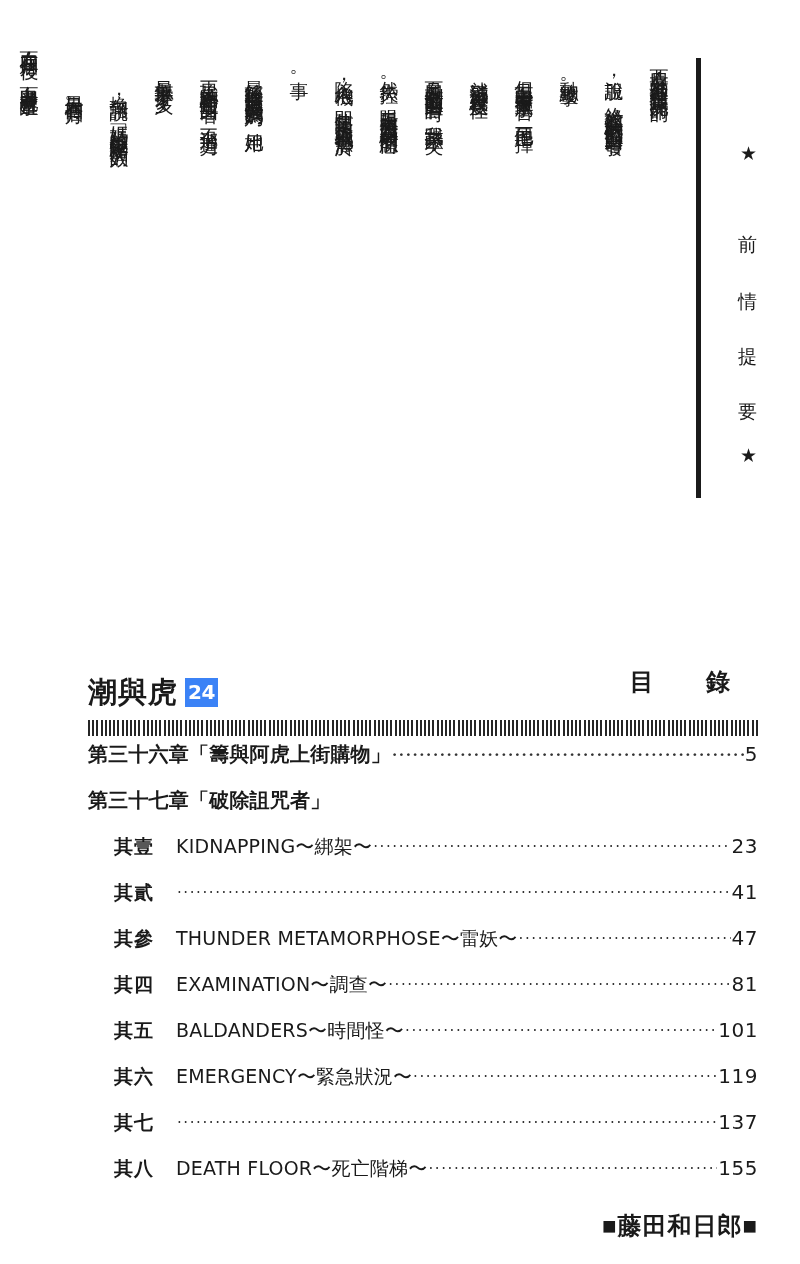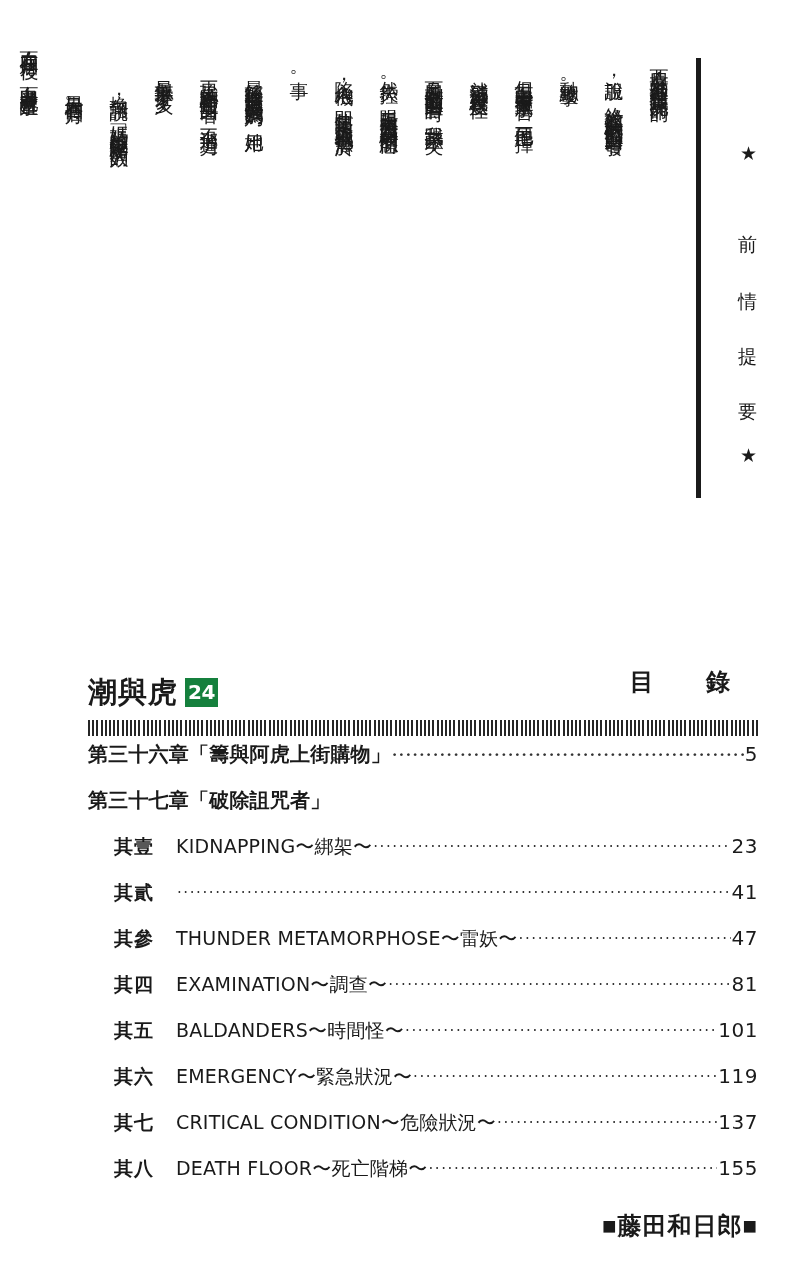--- a/index.html
+++ b/index.html
@@ -86,21 +86,21 @@
     align-items:center;
     gap:3px;
     font-family:"DejaVu Serif","Liberation Serif",serif;
     font-weight:bold;
     font-size:29px;
     letter-spacing:1px;
     line-height:1;
   }
   #volume-badge{
     display:inline-block;
-    background:#15803d;
+    background:#3b82f6;
     color:#ffffff;
     font-family:"DejaVu Sans","Liberation Sans",sans-serif;
     font-weight:bold;
     font-size:20px;
     line-height:1;
     padding:4px 3px 5px 3px;
     letter-spacing:-0.5px;
     margin-left:4px;
   }
   #toc-label{
@@ -283,21 +283,20 @@
         <span class="pg">101</span>
       </div>
       <div class="entry sub">
         <span class="num">其六</span>
         <span class="ttl">EMERGENCY〜緊急狀況〜</span>
         <span class="dots">································································································································································</span>
         <span class="pg">119</span>
       </div>
       <div class="entry sub">
         <span class="num">其七</span>
-        <span class="ttl">CRITICAL CONDITION〜危險狀況〜</span>
         <span class="dots">································································································································································</span>
         <span class="pg">137</span>
       </div>
       <div class="entry sub">
         <span class="num">其八</span>
         <span class="ttl">DEATH FLOOR〜死亡階梯〜</span>
         <span class="dots">································································································································································</span>
         <span class="pg">155</span>
       </div>
     </div>

